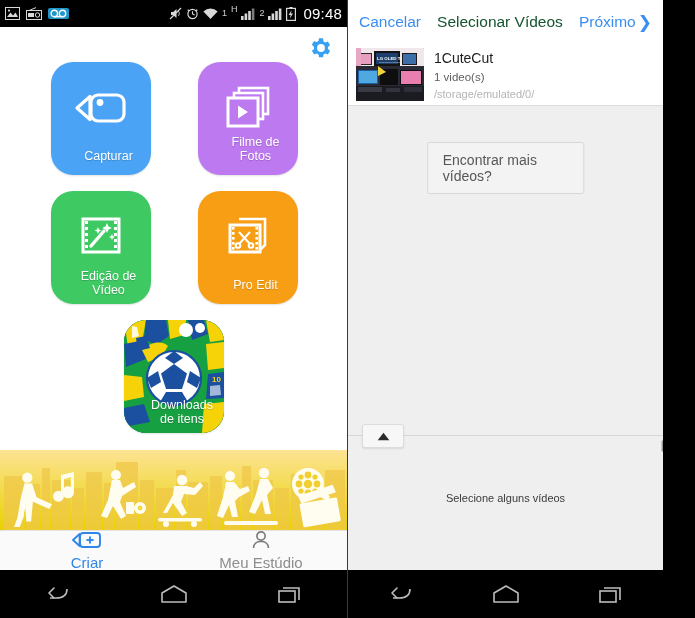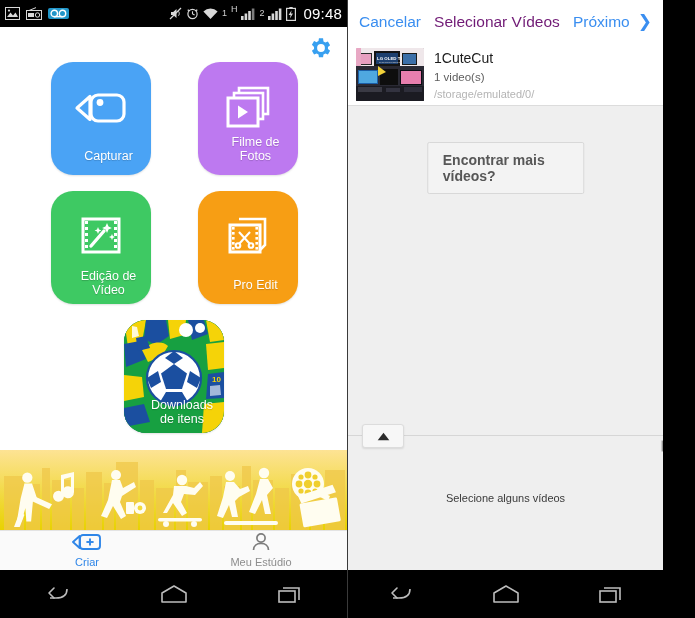--- a/index.html
+++ b/index.html
@@ -43,43 +43,43 @@
   .collage { position:absolute; inset:0; background:#17a041; }
 
   
   .banner { position:absolute; left:0; bottom:88px; width:348px; height:80px;
      background:linear-gradient(#fbe08a, #ead400); overflow:hidden; }
 
   
   .tabbar { position:absolute; left:0; bottom:48px; width:348px; height:40px;
      background:#fafafa; border-top:1px solid #e3e3e3; display:flex; }
   .tab { flex:1; display:flex; flex-direction:column; align-items:center; justify-content:center; gap:1px; }
-  .tab .tlab { font-size:11px; }
+  .tab .tlab { font-size:15px; }
   .tab.active .tlab { color:#2f86e8; }
   .tab.inactive .tlab { color:#8d8d8d; }
 
   
   .right-panel { position:relative; width:315px; height:618px; background:#efefef; overflow:hidden; }
   .nav-header { height:43px; background:#fff; display:flex; align-items:center;
      padding:0 11px; }
   .nav-cancel { color:#3a8ef0; font-size:15.5px; }
-  .nav-title { flex:1; text-align:center; font-size:15.5px; color:#701a75; }
-  .nav-next { color:#3a8ef0; font-size:15.5px; display:flex; align-items:center; gap:8px; }
+  .nav-title { flex:1; text-align:center; font-size:15.5px; color:#14532d; }
+  .nav-next { color:#3a8ef0; font-size:15.5px; display:flex; align-items:flex-end; gap:2px; }
   .chev { font-size:17px; font-weight:bold; line-height:1; }
 
   .folder-row { height:63px; background:#fff; display:flex; align-items:flex-start;
      padding:5px 0 0 8px; border-bottom:1px solid #dcdcdc; position:relative; }
   .thumb { width:68px; height:53px; border-radius:1px; overflow:hidden; position:relative;
      background:#1a1a22; flex:0 0 auto; }
   .folder-meta { padding-left:10px; padding-top:1px; }
   .folder-name { font-size:14px; color:#1c1c1c; line-height:19px; }
   .folder-count { font-size:11.5px; color:#5e5e5e; margin-top:3px; }
   .folder-path { font-size:11px; color:#b4b4b4; position:absolute; left:86px; bottom:5px; }
 
-  .vid-area { position:relative; height:356px; background:#efefef;font-weight:bold; }
+  .vid-area { position:relative; height:356px; background:#efefef; }
   .find-more { position:absolute; top:36px; left:50%; transform:translateX(-50%);
      background:#f3f3f3; border:1px solid #d8d8d8; border-radius:2px;
      padding:9px 15px; font-size:14px; color:#575757; }
 
   .handle-row { position:absolute; bottom:0; left:0; width:347px; height:38px; }
   .hr-line { position:absolute; top:11px; left:0; width:347px; height:1px; background:#d6d6d6; }
   .up-btn { position:absolute; top:0px; left:14px; width:42px; height:24px; background:#f7f7f7;
      border:1px solid #dcdcdc; border-radius:3px; display:flex; align-items:center;
      justify-content:center; box-shadow:0 1px 2px rgba(0,0,0,.10); }
   .count-box { position:absolute; right:9px; top:14px; display:flex; align-items:center; gap:5px; }

